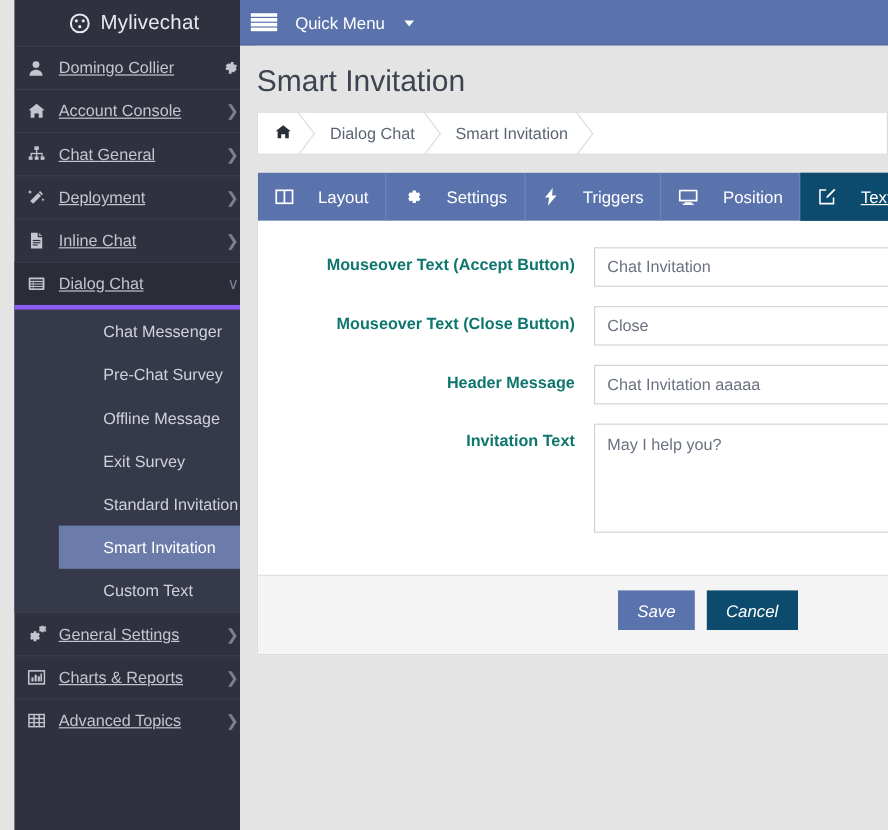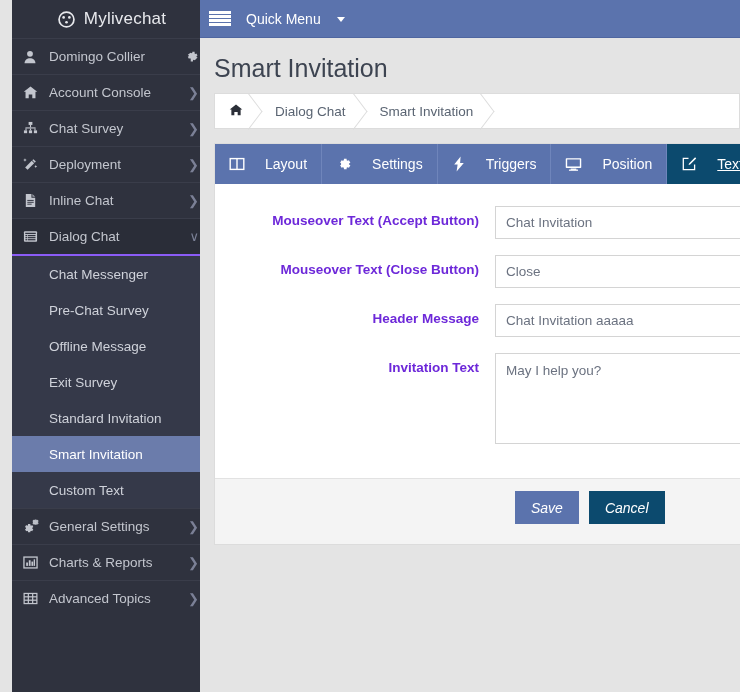--- a/index.html
+++ b/index.html
@@ -58,33 +58,34 @@
     cursor: pointer;
   }
   .sb-item .ico {
     width: 22px;
     flex: 0 0 22px;
     display: flex;
     align-items: center;
     color: #c3c6ce;
   }
   .sb-item .ico svg { display:block; }
-  .sb-item .lbl { flex: 1 1 auto; padding-left: 4px; white-space: nowrap; }
+  .sb-item .lbl { flex: 1 1 auto; padding-left: 4px; white-space: nowrap; text-decoration: underline; }
   .sb-item .arrow {
     flex: 0 0 auto;
     color: #7b8096;
     font-size: 13px;
     line-height: 1;
   }
   .sb-item .gear { flex: 0 0 auto; color: #c3c6ce; display:flex; align-items:center; }
   .sb-item.open { background: #2a2d38; }
 
   .sb-sub {
     background: #353949;
-    border-top: 2px solid #8b5cf6;
+    border-top: 4px solid #8b5cf6;
+    padding-left: 37px;
   }
   .sb-subitem {
     height: 36px;
     display: flex;
     align-items: center;
     padding-left: 37px;
     color: #cfd2da;
     font-size: 13.5px;
     cursor: pointer;
   }
@@ -217,21 +218,21 @@
     margin-bottom: 16px;
   }
   .form-row .lab {
     width: 280px;
     flex: 0 0 280px;
     text-align: right;
     padding-right: 16px;
     padding-top: 7px;
     font-size: 13.5px;
     font-weight: bold;
-    color: #6d28d9;
+    color: #0f766e;
   }
   .form-row .ctrl { flex: 1 1 auto; }
 
   .txt-input {
     width: 300px;
     height: 33px;
     border: 1px solid #d4d4d4;
     padding: 0 10px;
     font-size: 13.5px;
     color: #6b7280;
@@ -329,21 +330,21 @@
               <rect x="7.4" y="4.2" width="1.2" height="2.6"></rect>
               <rect x="2.6" y="6.8" width="10.8" height="1.2"></rect>
               <rect x="2.6" y="8" width="1.2" height="2"></rect>
               <rect x="7.4" y="8" width="1.2" height="2"></rect>
               <rect x="12.2" y="8" width="1.2" height="2"></rect>
               <rect x="1" y="10" width="3.4" height="3"></rect>
               <rect x="6.3" y="10" width="3.4" height="3"></rect>
               <rect x="11.6" y="10" width="3.4" height="3"></rect>
             </svg>
           </span>
-          <span class="lbl">Chat Survey</span>
+          <span class="lbl">Chat General</span>
           <span class="arrow">❯</span>
         </div>
         <div class="sb-item">
           <span class="ico">
             <svg width="15" height="15" viewBox="0 0 16 16" fill="currentColor">
               <path d="M9.3 4.1l2.6 2.6-7 7-2.6-2.6z"></path>
               <path d="M11.1 2.3l2.6 2.6-1.2 1.2-2.6-2.6z"></path>
               <path d="M2.1 1.3l.6 1.3 1.3.6-1.3.6-.6 1.3-.6-1.3L.2 3.2l1.3-.6z"></path>
               <path d="M13.6 8.6l.5 1 1 .5-1 .5-.5 1-.5-1-1-.5 1-.5z"></path>
             </svg>

